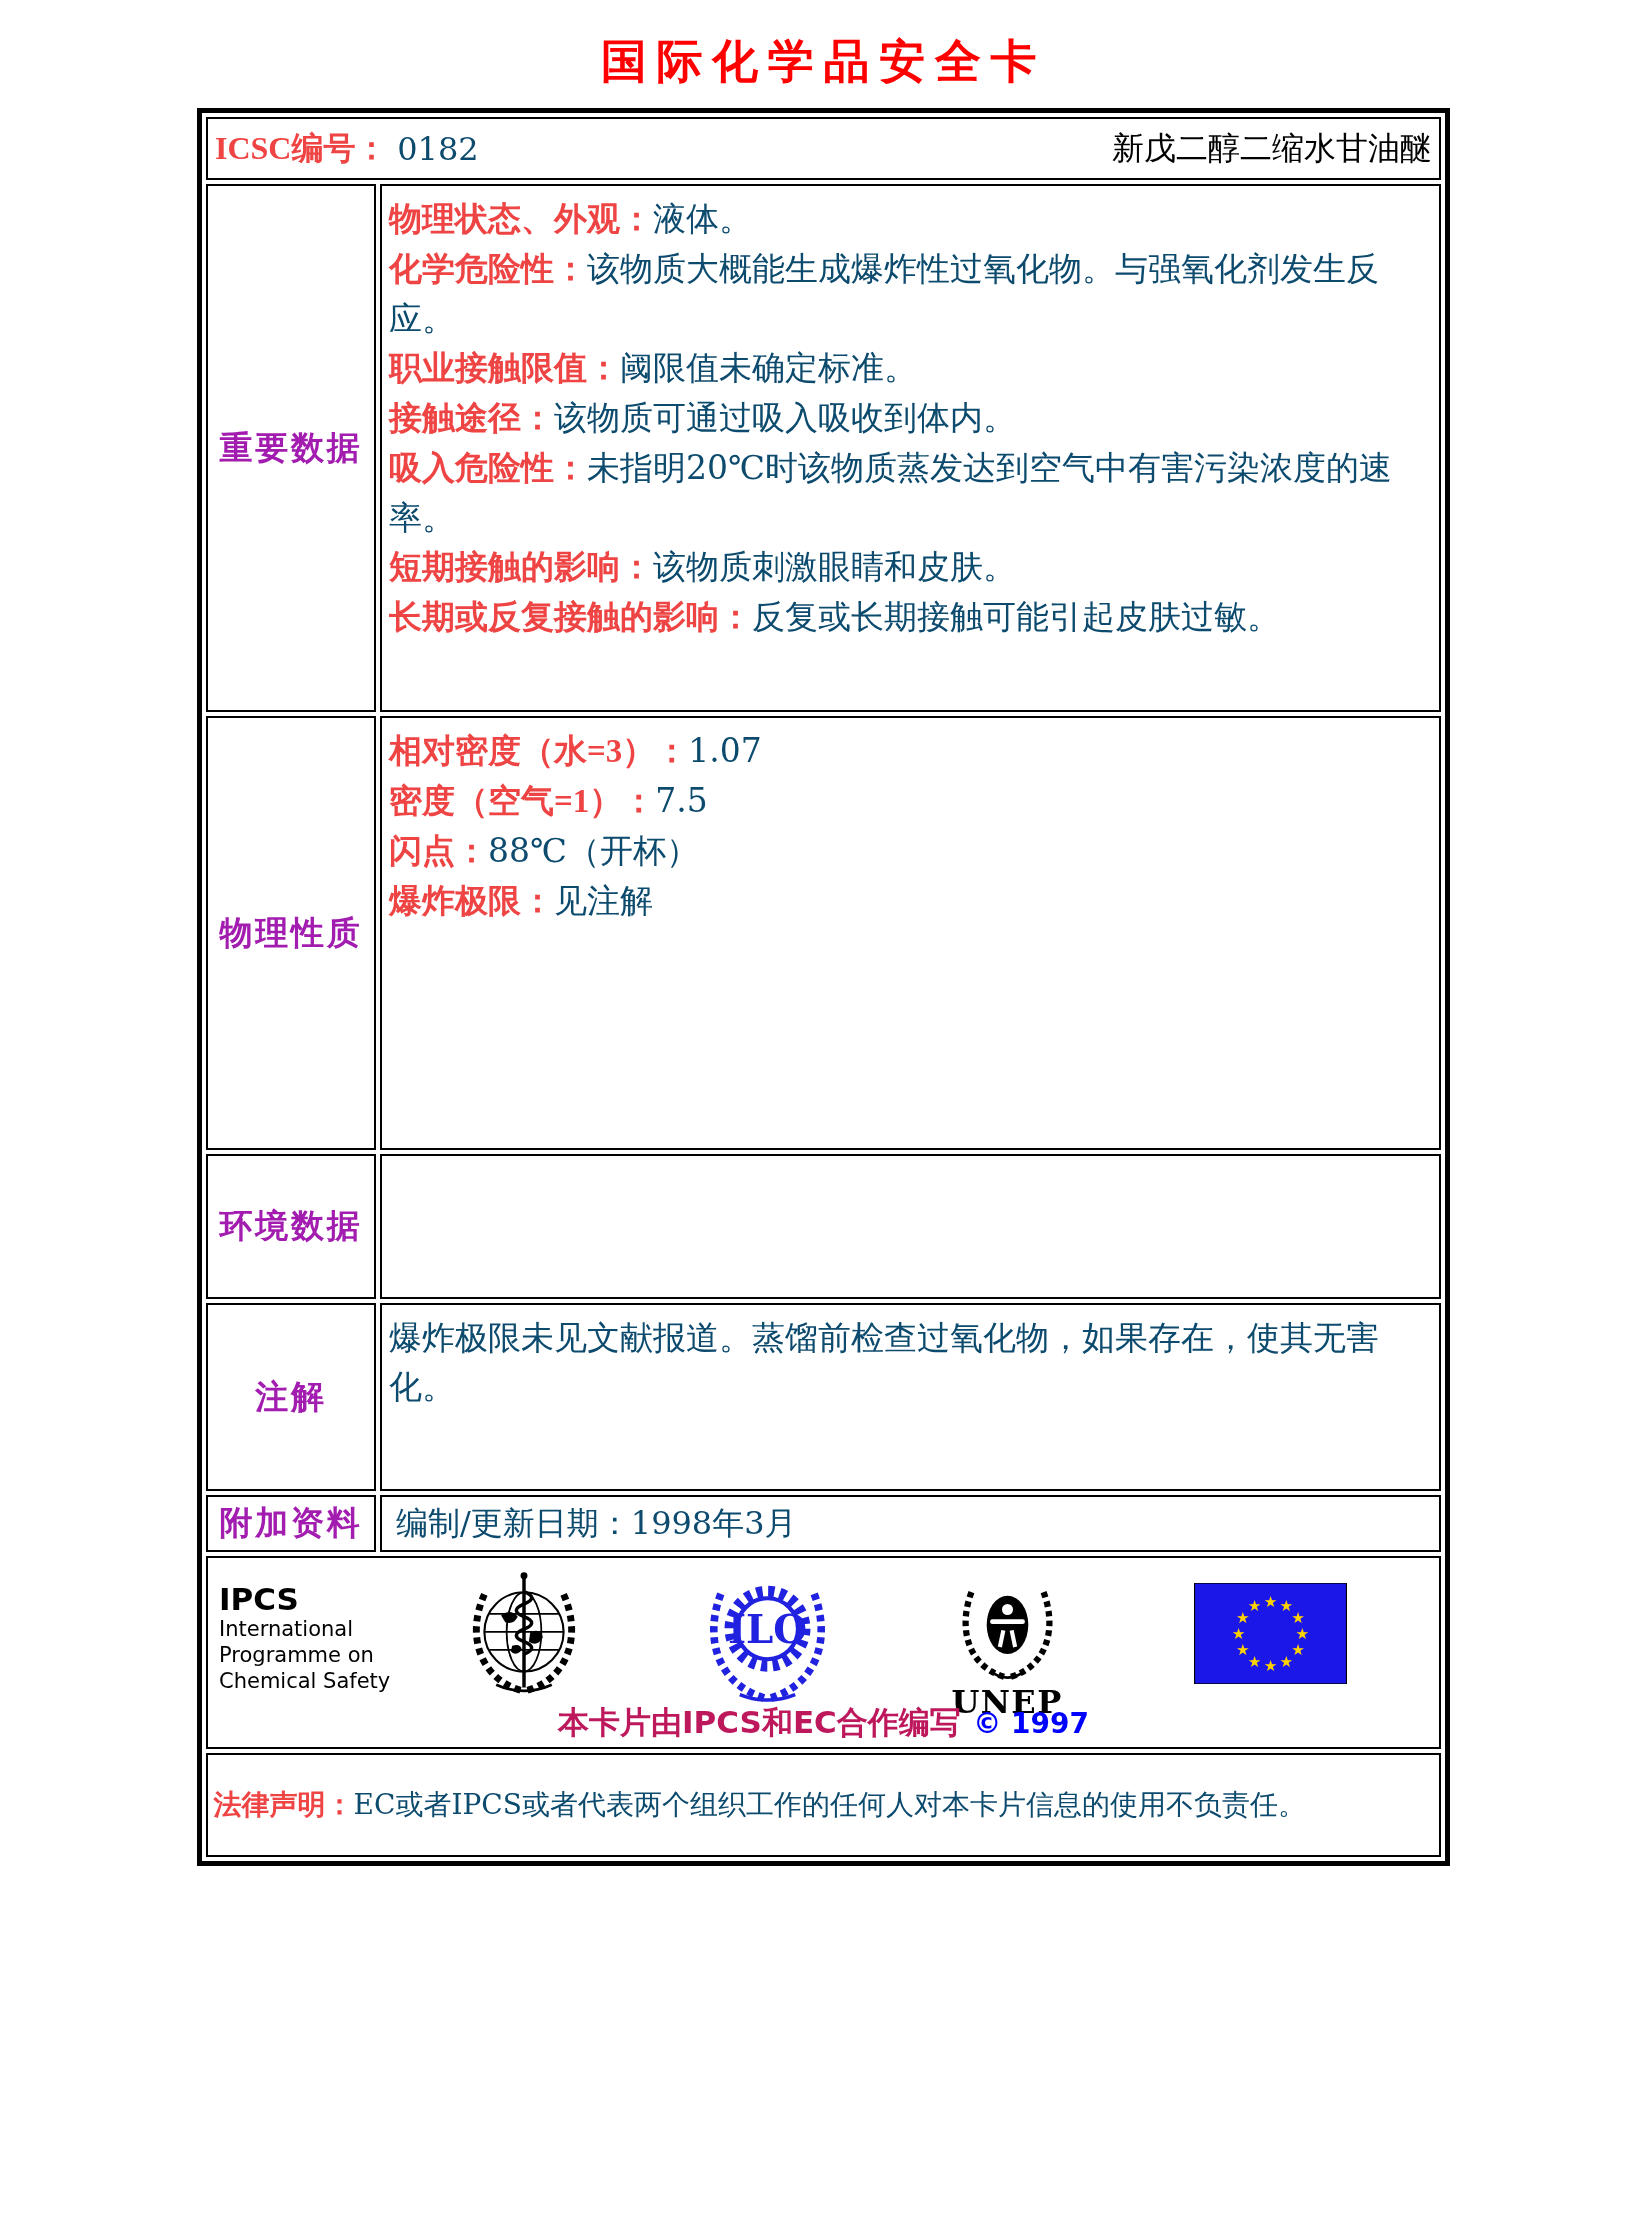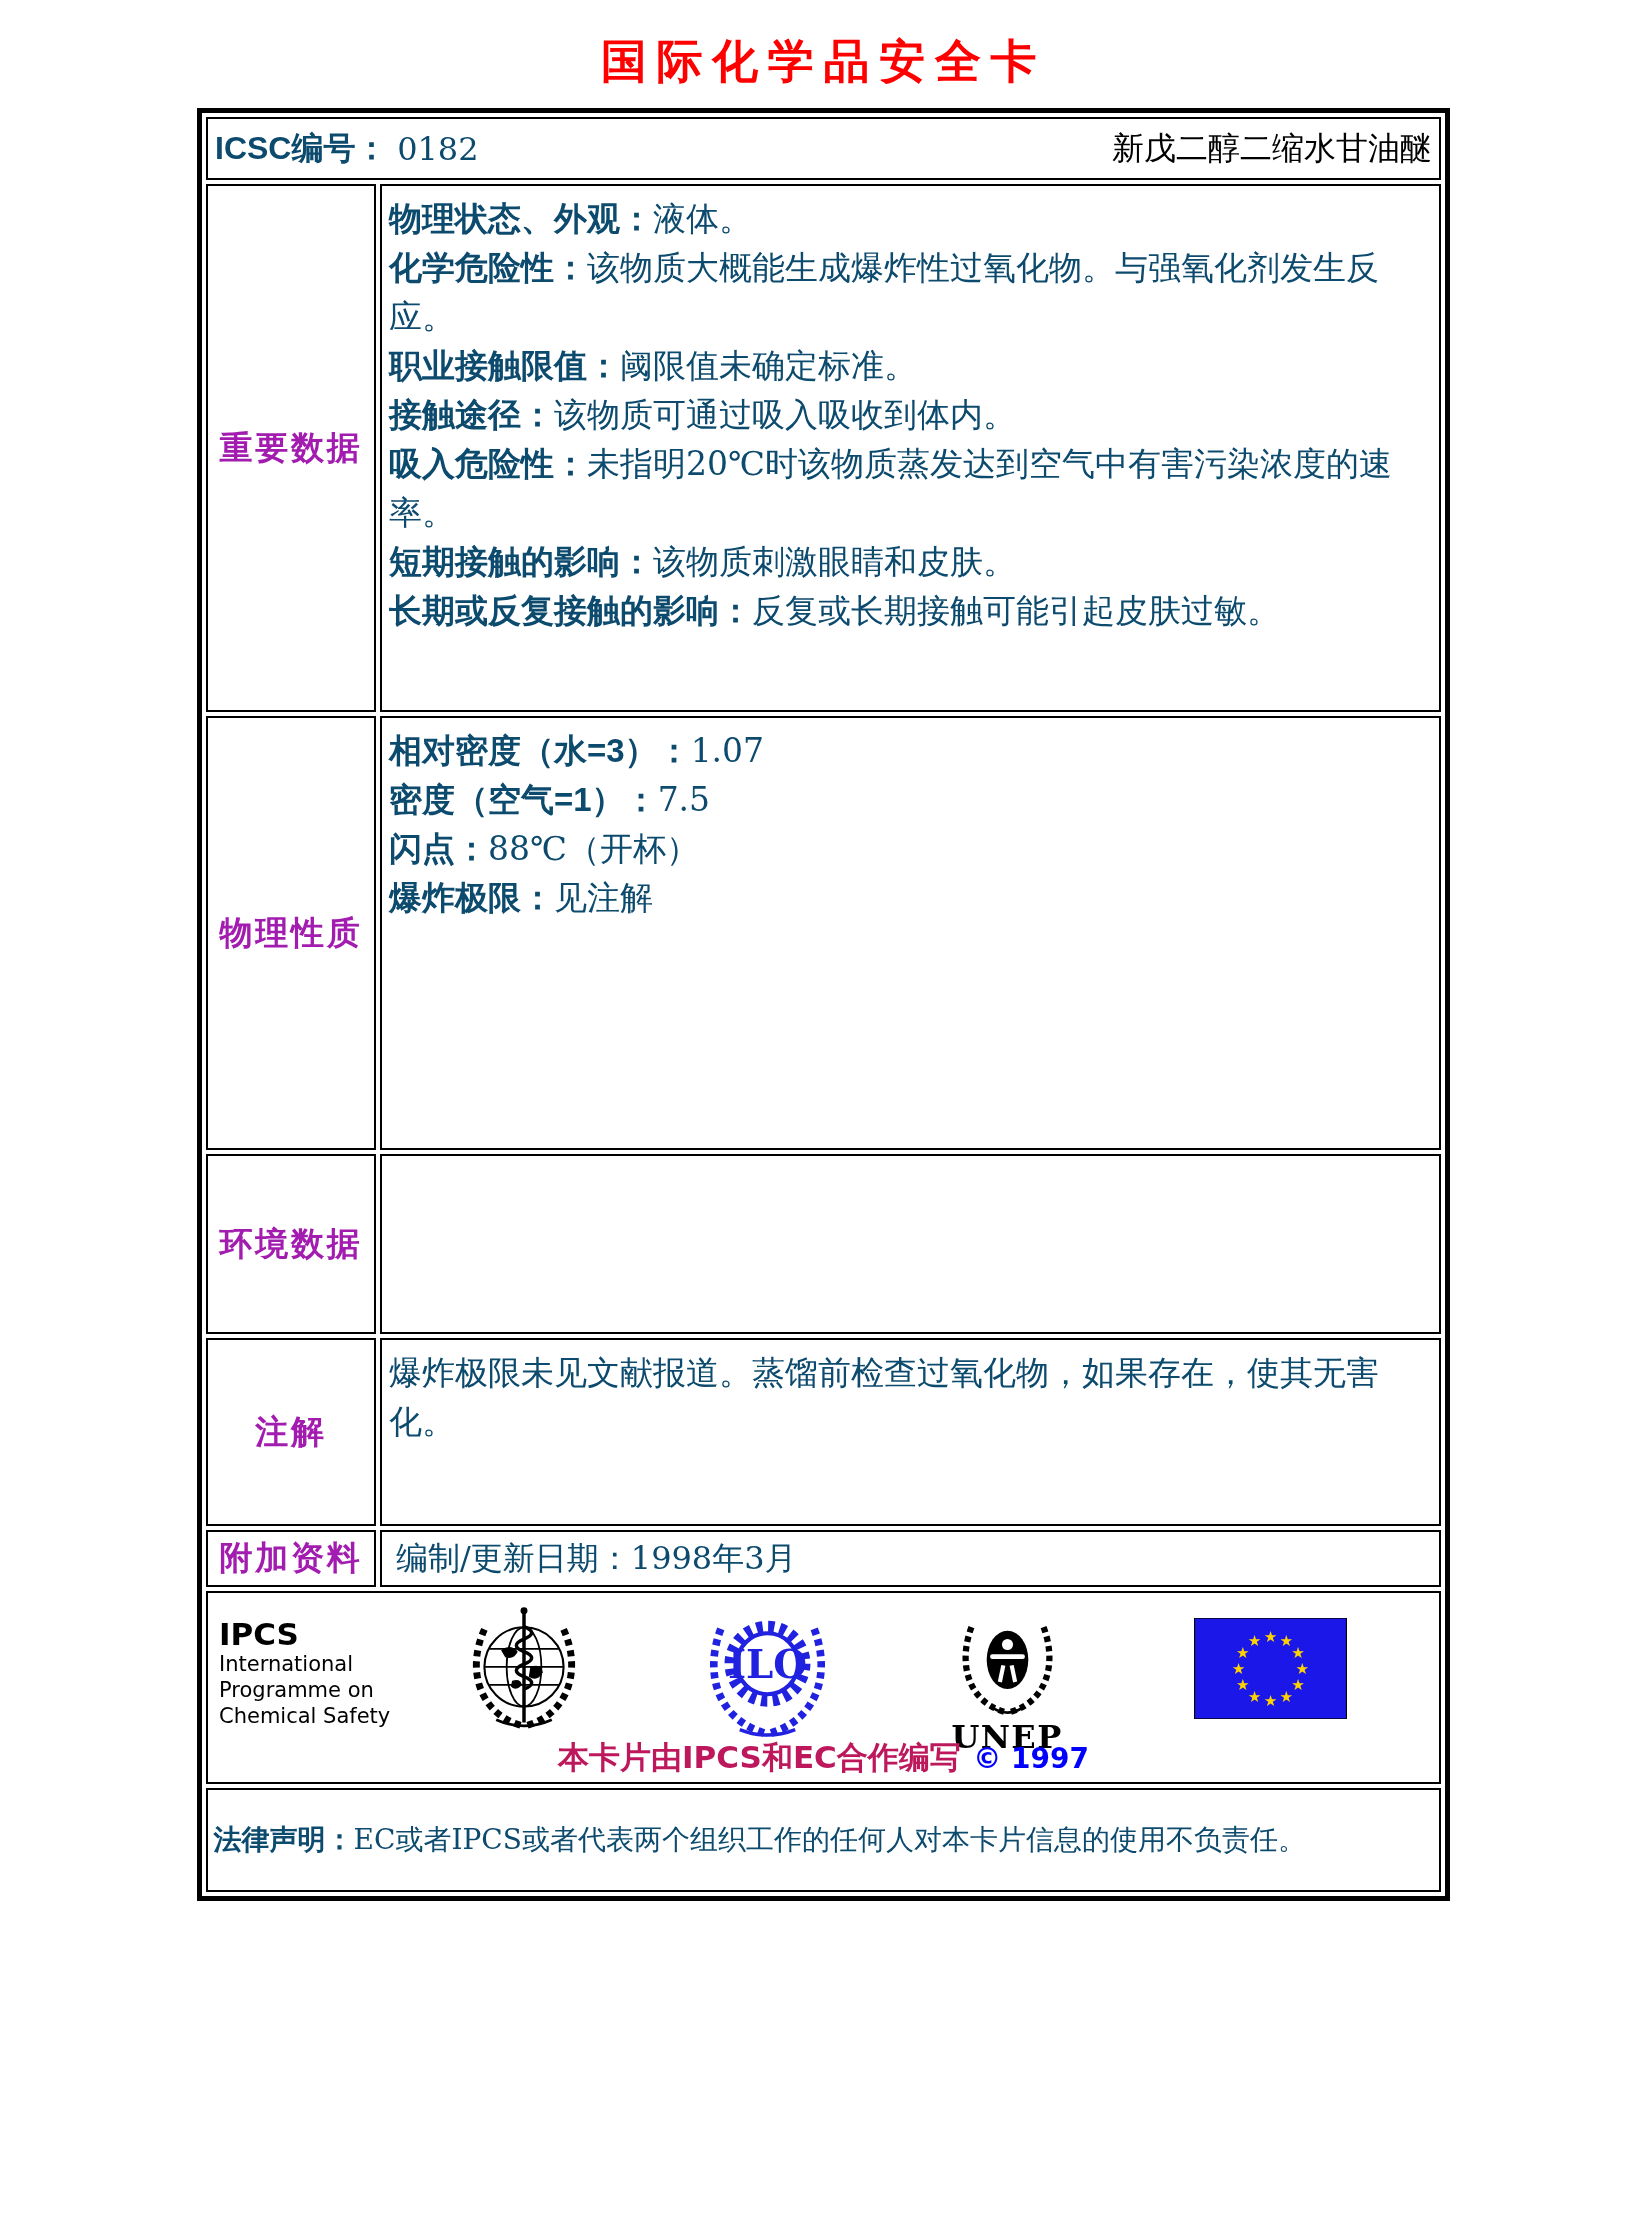--- a/index.html
+++ b/index.html
@@ -14,37 +14,37 @@
   table.card{
     position:absolute;left:197px;top:108px;width:1253px;
     border:5.6px solid #000;border-collapse:separate;border-spacing:4.9px;
     table-layout:fixed;background:#ffffff;
   }
   td{border:2.8px solid #000;box-sizing:border-box;background:#ffffff;vertical-align:top;padding:0;}
 
   .r-header td{height:63px;}
   .r-important td{height:528px;}
   .r-physical td{height:434px;}
-  .r-env td{height:180px;}
+  .r-env td{height:145px;}
   .r-notes td{height:188px;}
   .r-add td{height:57px;}
   .r-logos td{height:193px;}
   .r-legal td{height:104px;}
 
   td.label-cell{
     vertical-align:middle;text-align:center;
     color:#a21caf;font-family:"DejaVu Sans",sans-serif;font-weight:bold;font-size:33px;
     letter-spacing:2.8px;
   }
   td.content-cell{padding:8.3px 12.5px 0 7px;}
   td.v-center{vertical-align:middle;padding-top:0;}
 
   .header-flex{display:flex;align-items:center;height:100%;padding:0 7px;}
   .lbl{
-    color:#0c4a6e;font-family:Liberation Sans, sans-serif;font-weight:bold;
+    color:#ef4444;font-family:Liberation Serif, serif;font-weight:bold;
   }
   .val{color:#0c4a6e;font-family:"DejaVu Serif",serif;white-space:pre-wrap;}
   .header-flex .lbl{font-size:32px;}
   .header-flex .val{font-size:32px;margin-left:9.7px;}
   .chem-name{margin-left:auto;font-size:32px;color:#000;font-family:"DejaVu Serif",serif;}
 
   .line{font-size:33px;line-height:49px;}
   .line .lbl{font-size:33px;}
   .line .val{font-size:33px;}
 

